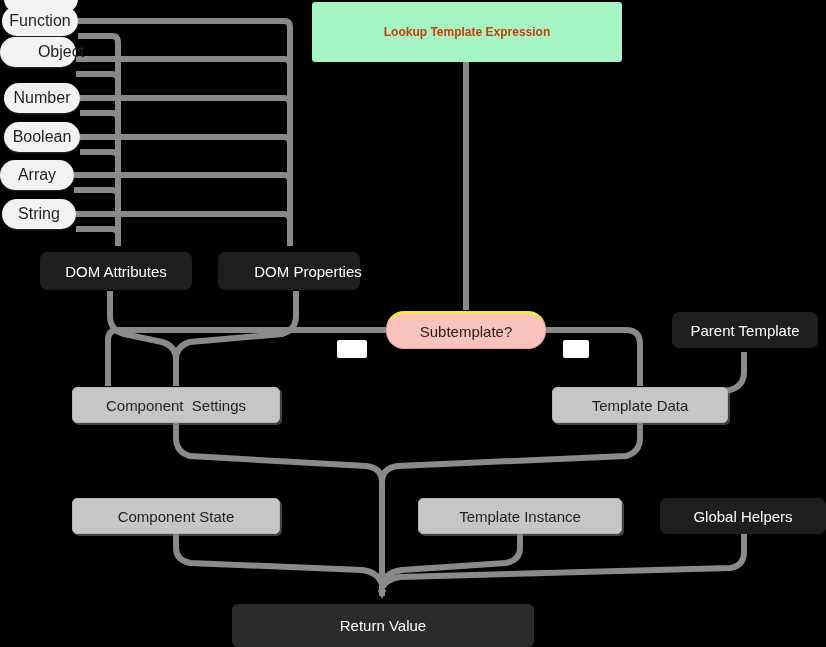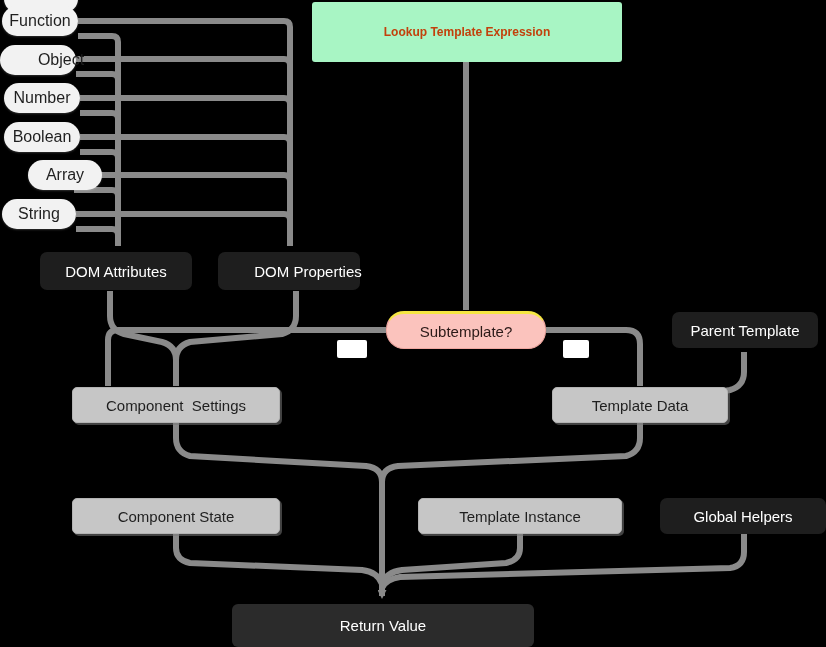--- a/index.html
+++ b/index.html
@@ -90,33 +90,33 @@
   </svg>
 
   <div class="node chip" style="left:4px;top:-14px;width:74px;height:26px;">
     <span></span>
   </div>
 
   <div class="node chip" style="left:2px;top:6px;width:76px;">
     <span>Function</span>
   </div>
 
-  <div class="node chip" style="left:0px;top:45px;width:76px;padding-left:46px;">
+  <div class="node chip" style="left:0px;top:37px;width:76px;padding-left:46px;">
     <span>Object</span>
   </div>
 
   <div class="node chip" style="left:4px;top:83px;width:76px;">
     <span>Number</span>
   </div>
 
   <div class="node chip" style="left:4px;top:122px;width:76px;">
     <span>Boolean</span>
   </div>
 
-  <div class="node chip" style="left:0px;top:160px;width:74px;margin-left:28px;">
+  <div class="node chip" style="left:0px;top:160px;width:74px;">
     <span>Array</span>
   </div>
 
   <div class="node chip" style="left:2px;top:199px;width:74px;">
     <span>String</span>
   </div>
 
   <div class="node green" style="left:312px;top:2px;width:310px;height:60px;">
     <span>Lookup Template Expression</span>
   </div>

